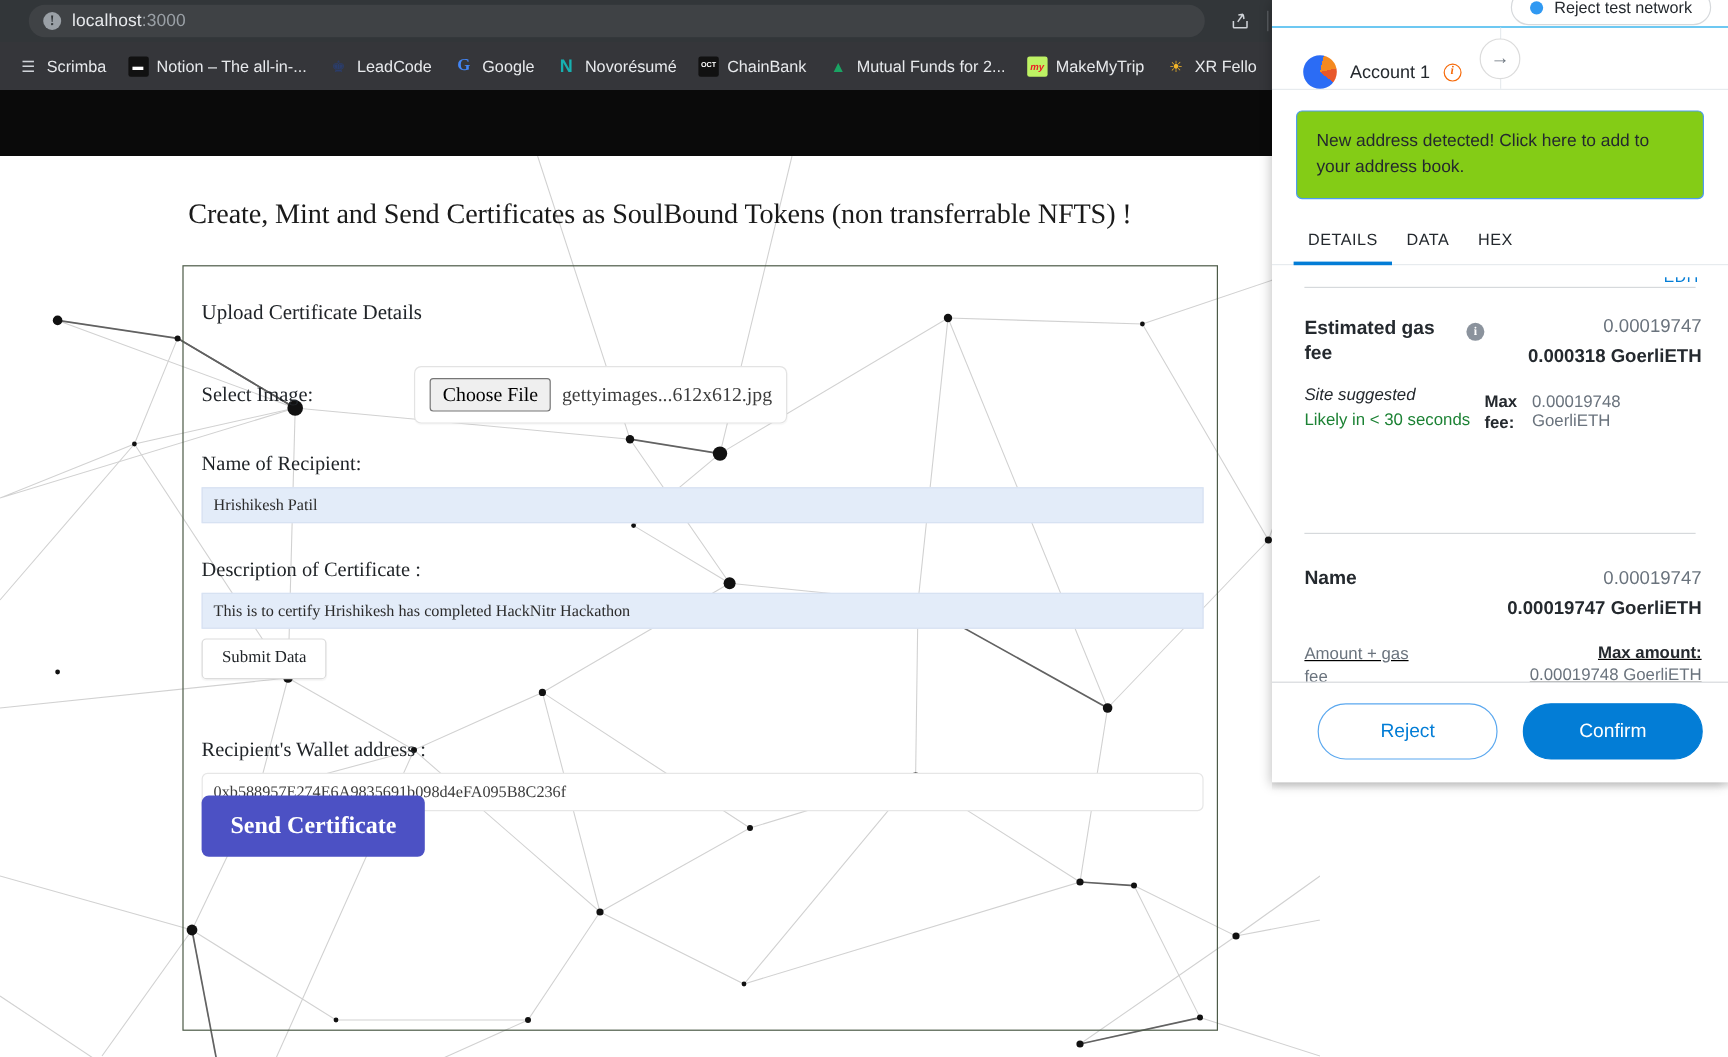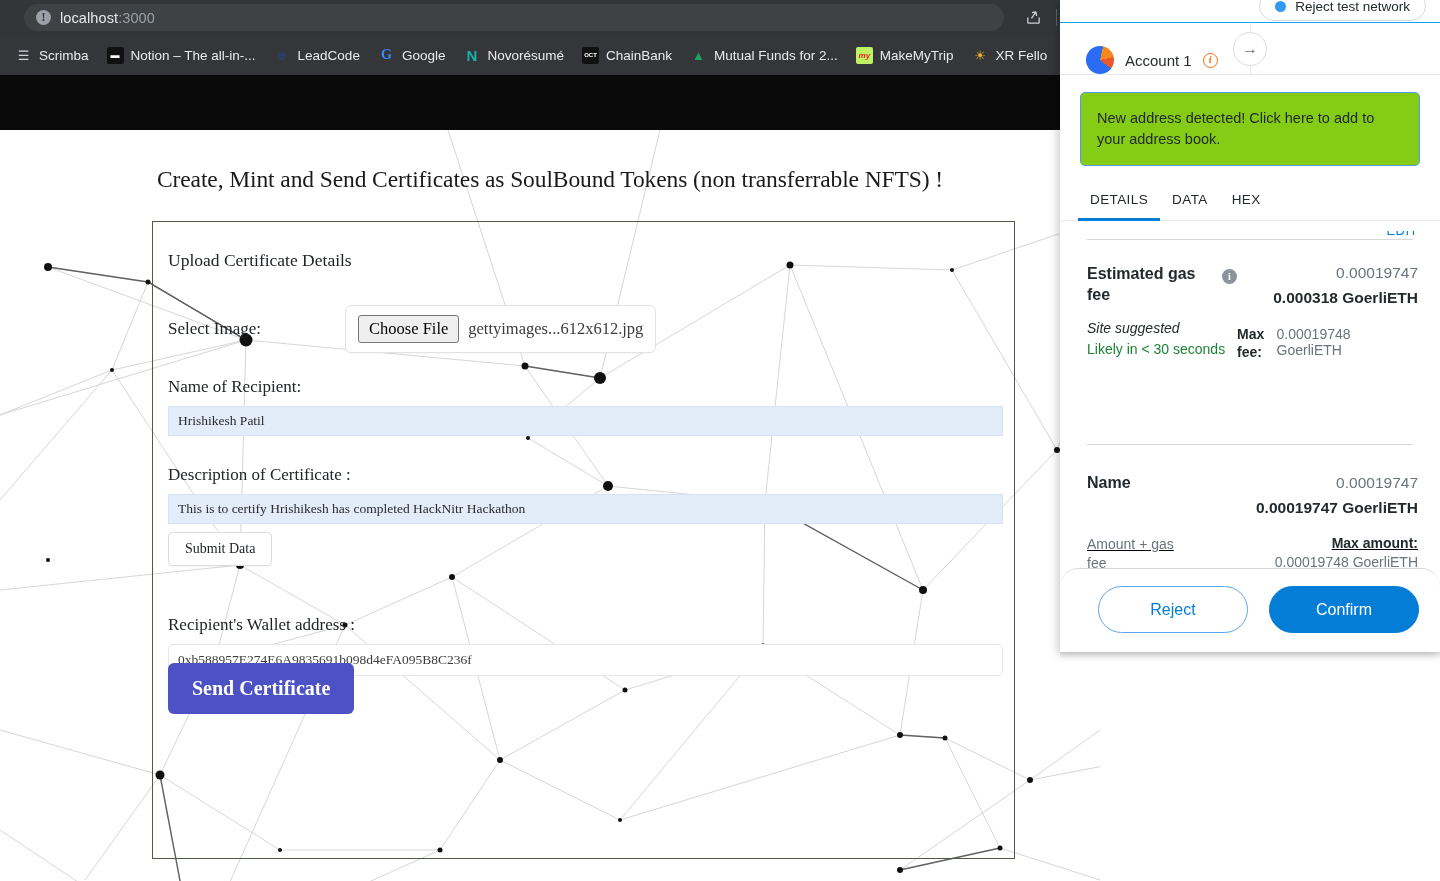--- a/index.html
+++ b/index.html
@@ -228,21 +228,21 @@
   .tot-fiat { font-size: 15.5px; color: #6a737d; }
   .tot-eth { font-size: 15.5px; font-weight: bold; color: #24292e; margin-top: 7px; }
   .tot-sub { display: flex; margin-top: 18px; text-decoration: underline; }
   .tot-amt { font-size: 14px; color: #6a737d; width: 110px; line-height: 1.35; }
   .tot-maxwrap { flex: 1; text-align: right; }
   .tot-maxlbl { font-size: 14px; font-weight: bold; color: #24292e; }
   .tot-maxval { font-size: 14px; color: #6a737d; margin-top: 3px; }
 
   .mm-footer {
     border-top: 1px solid #d6d9dc; padding: 17px 21px 19px 38px;
-    display: flex; gap: 21px; border-radius: 19px;
+    display: flex; gap: 21px;
   }
   .mm-btn {
     flex: 1; height: 47px; border-radius: 24px; font-size: 16px;
     display: flex; align-items: center; justify-content: center; cursor: pointer;
   }
   .mm-reject { border: 1px solid #5ba8ef; color: #037dd6; background: #fff; }
   .mm-confirm { border: 1px solid #037dd6; color: #fff; background: #037dd6; }
   .mm-shadow {
     position: absolute; right: 0; top: 652px; width: 380px; height: 7px;
     background: linear-gradient(to bottom, rgba(0,0,0,.10), rgba(0,0,0,0));

